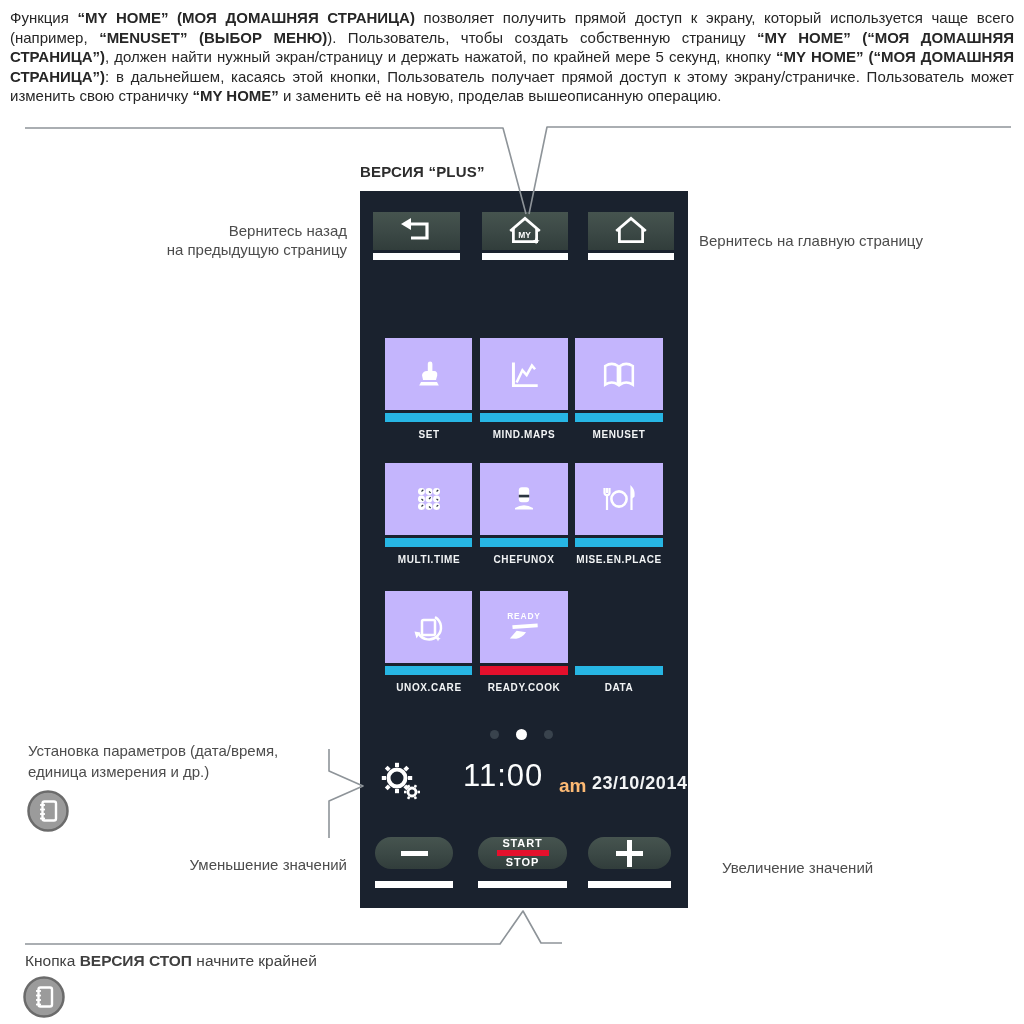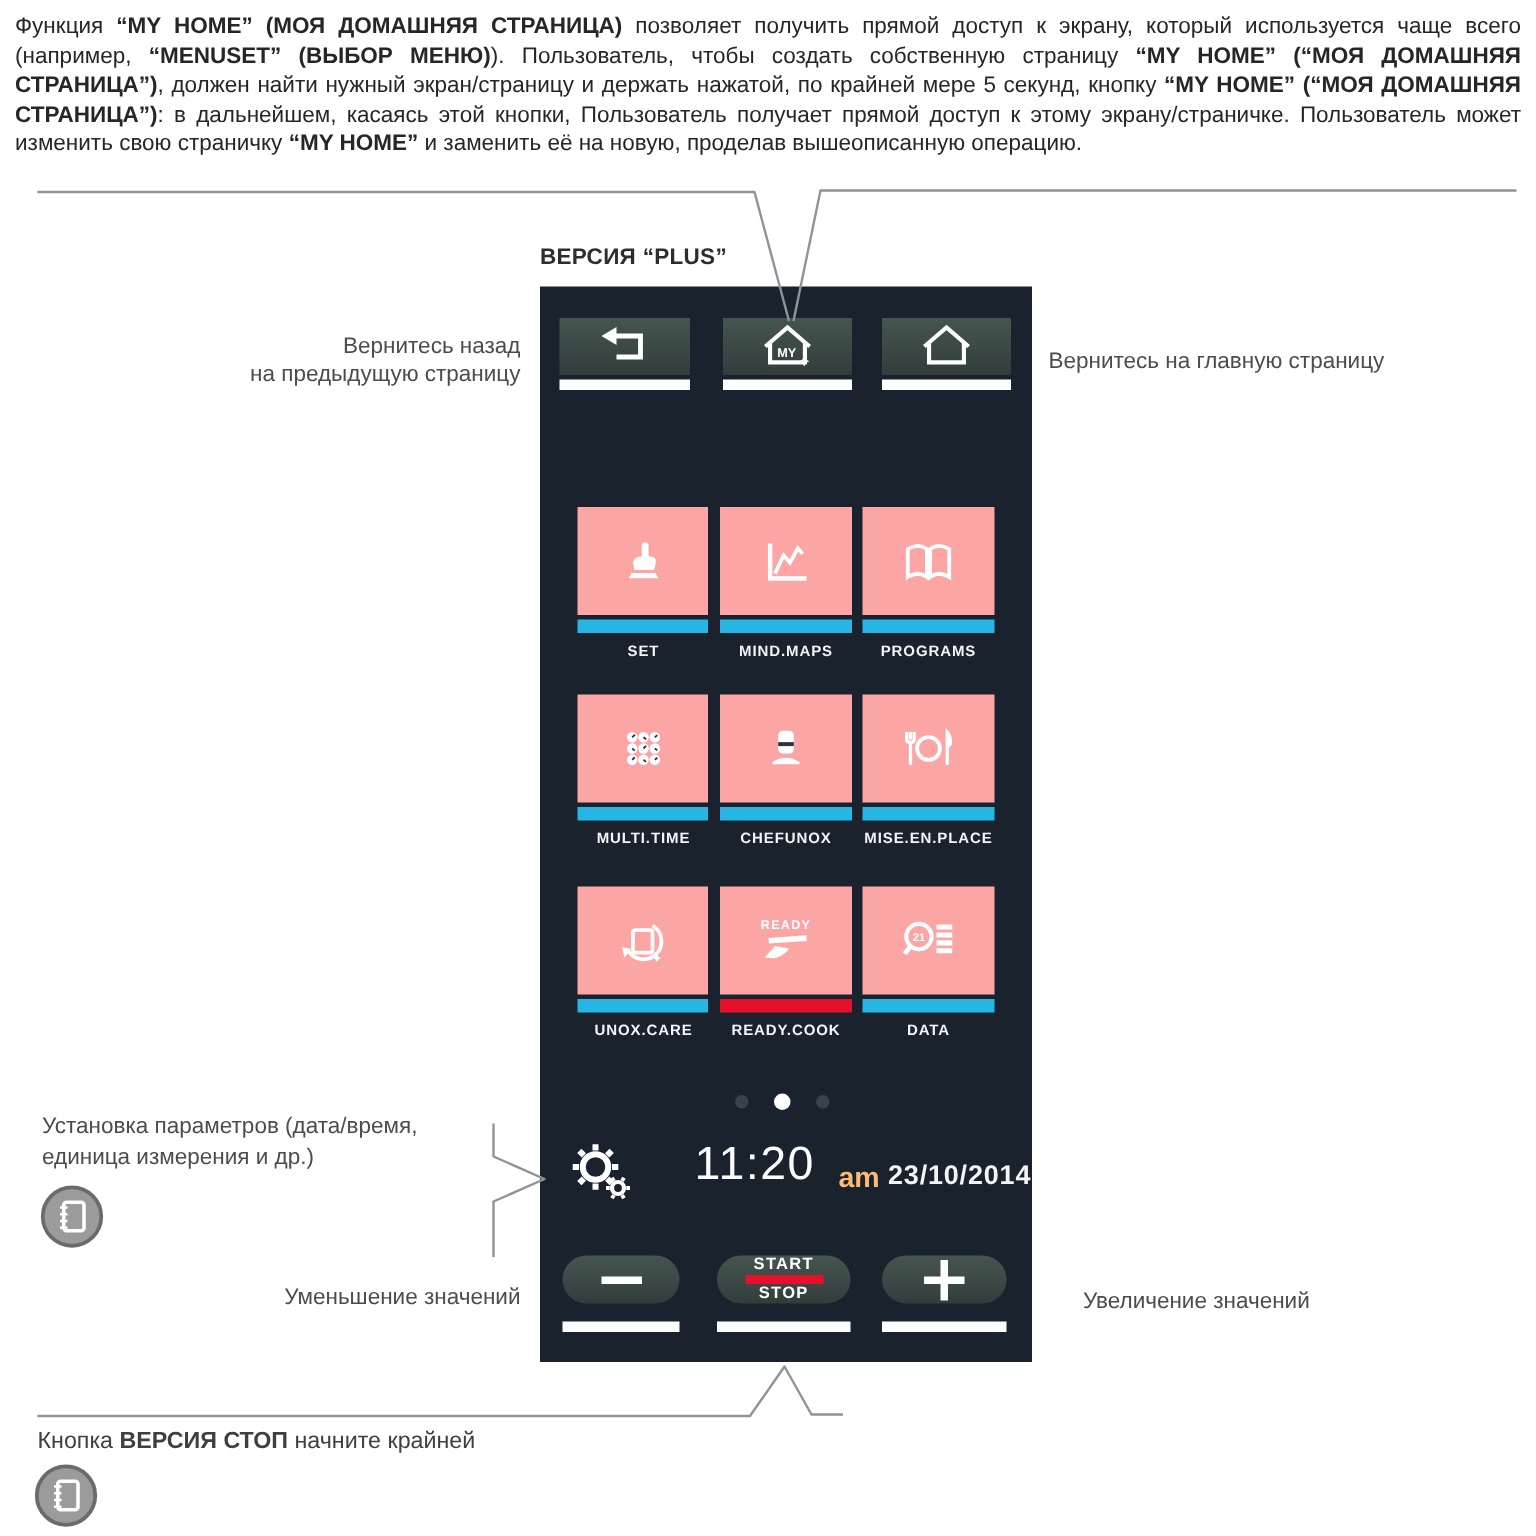--- a/index.html
+++ b/index.html
@@ -24,21 +24,21 @@
   .ref-icon-start{left:22px;top:975px;}
   
   .overlay{position:absolute;left:0;top:0;z-index:6;pointer-events:none;}
   
   .panel{position:absolute;left:360px;top:191px;width:328px;height:717px;
          background:#1a222e;z-index:2;}
   .nav-btn,.ctl-btn{position:absolute;height:38px;border:0;padding:0;cursor:pointer;
         background:linear-gradient(180deg,#46544f 0%,#3b4845 55%,#313d3b 100%);
         display:flex;align-items:center;justify-content:center;}
   .under-bar{position:absolute;height:7px;background:#ffffff;}
-  .tile{position:absolute;width:88px;height:72px;background:#fca5a5;border:0;padding:0;
+  .tile{position:absolute;width:88px;height:72px;background:#c4b5fd;border:0;padding:0;
         display:flex;align-items:center;justify-content:center;cursor:pointer;}
   .tile-bar{position:absolute;width:88px;height:9px;}
   .tile-label{position:absolute;width:110px;text-align:center;font-size:10px;font-weight:700;
               color:#f2f4f5;letter-spacing:.06em;}
   .dots{position:absolute;left:130px;top:538px;display:flex;gap:17px;align-items:center;}
   .dot{width:9px;height:9px;border-radius:50%;background:#39434d;}
   .dot.active{width:11px;height:11px;background:#ffffff;}
   .gear-btn{position:absolute;left:18px;top:568px;width:44px;height:44px;background:transparent;
             border:0;padding:0;cursor:pointer;}
   .time-txt{position:absolute;left:103px;top:567px;font-size:31px;font-weight:400;
@@ -154,21 +154,21 @@
     <div class="tile-bar" style="left: 120px; top: 222px; background: rgb(39, 182, 228);"></div>
     <div class="tile-label" style="left:109px;top:238px;">MIND.MAPS</div>
 
     <button class="tile" style="left:215px;top:147px;">
       <svg width="40" height="34" viewBox="0 0 36 32">
         <path d="M5 8.5 C9 6 13.5 6 17 8.5 L17 26 C13.5 23.5 9 23.5 5 26 Z" fill="none" stroke="#fff" stroke-width="2.4"></path>
         <path d="M31 8.5 C27 6 22.5 6 19 8.5 L19 26 C22.5 23.5 27 23.5 31 26 Z" fill="none" stroke="#fff" stroke-width="2.4"></path>
       </svg>
     </button>
     <div class="tile-bar" style="left: 215px; top: 222px; background: rgb(39, 182, 228);"></div>
-    <div class="tile-label" style="left:204px;top:238px;">PROGRAMS</div>
+    <div class="tile-label" style="left:204px;top:238px;">MENUSET</div>
 
     <button class="tile" style="left:25px;top:272px;width:87px;">
       <svg width="34" height="32" viewBox="0 0 36 34">
         <g fill="#fff">
           <circle cx="10" cy="9" r="3.7"></circle>
             <circle cx="18" cy="9" r="3.7"></circle>
             <circle cx="26" cy="9" r="3.7"></circle>
           <circle cx="10" cy="17" r="3.7"></circle>
             <circle cx="18" cy="17" r="3.7"></circle>
             <circle cx="26" cy="17" r="3.7"></circle>
@@ -230,33 +230,20 @@
     <button class="tile" style="left:120px;top:400px;">
       <svg width="40" height="36" viewBox="0 0 38 34">
         <text x="19" y="9.5" text-anchor="middle" font-size="8" font-weight="700" letter-spacing="0.8" fill="#fff">READY</text>
         <rect x="8" y="14.5" width="24" height="3.6" fill="#fff" transform="rotate(-4 20 16)"></rect>
         <path d="M5.5 28 L12 20.5 L21 22 Q17.5 27 11.5 28.2 Z" fill="#fff"></path>
       </svg>
     </button>
     <div class="tile-bar" style="left: 120px; top: 475px; background: rgb(228, 16, 44);"></div>
     <div class="tile-label" style="left:109px;top:491px;">READY.COOK</div>
 
-    <button class="tile" style="left:215px;top:400px;">
-      <svg width="38" height="32" viewBox="0 0 36 30">
-        <circle cx="12" cy="12.5" r="8" fill="none" stroke="#fff" stroke-width="2.6"></circle>
-        <line x1="6.6" y1="18.6" x2="3" y2="23.5" stroke="#fff" stroke-width="3"></line>
-        <text x="12" y="15.3" text-anchor="middle" font-size="7" font-weight="700" fill="#fff">21</text>
-        <g stroke="#fff" stroke-width="3.2">
-          <line x1="23" y1="6.5" x2="33" y2="6.5"></line>
-            <line x1="23" y1="11.5" x2="33" y2="11.5"></line>
-          <line x1="23" y1="16.5" x2="33" y2="16.5"></line>
-            <line x1="23" y1="21.5" x2="33" y2="21.5"></line>
-        </g>
-      </svg>
-    </button>
     <div class="tile-bar" style="left: 215px; top: 475px; background: rgb(39, 182, 228);"></div>
     <div class="tile-label" style="left:204px;top:491px;">DATA</div>
 
     <div class="dots">
       <span class="dot"></span>
       <span class="dot active"></span>
       <span class="dot"></span>
     </div>
 
     <button class="gear-btn">
@@ -276,21 +263,21 @@
         <g stroke="#fff" stroke-width="2.6">
           <line x1="39.5" y1="33" x2="42" y2="33"></line>
             <line x1="36.75" y1="37.76" x2="38" y2="39.9"></line>
           <line x1="31.25" y1="37.76" x2="30" y2="39.9"></line>
             <line x1="28.5" y1="33" x2="26" y2="33"></line>
           <line x1="31.25" y1="28.24" x2="30" y2="26.1"></line>
             <line x1="36.75" y1="28.24" x2="38" y2="26.1"></line>
         </g>
       </svg>
     </button>
-    <div class="time-txt">11:20</div>
+    <div class="time-txt">11:00</div>
     <div class="ampm-txt">am</div>
     <div class="date-txt">23/10/2014</div>
 
     <button class="ctl-btn ctl-minus">
       <span class="minus-glyph"></span>
     </button>
     <div class="under-bar ctl-bar" style="left:15px;width:78px;"></div>
 
     <button class="ctl-btn ctl-start">
       <span class="ss-txt">START</span>

